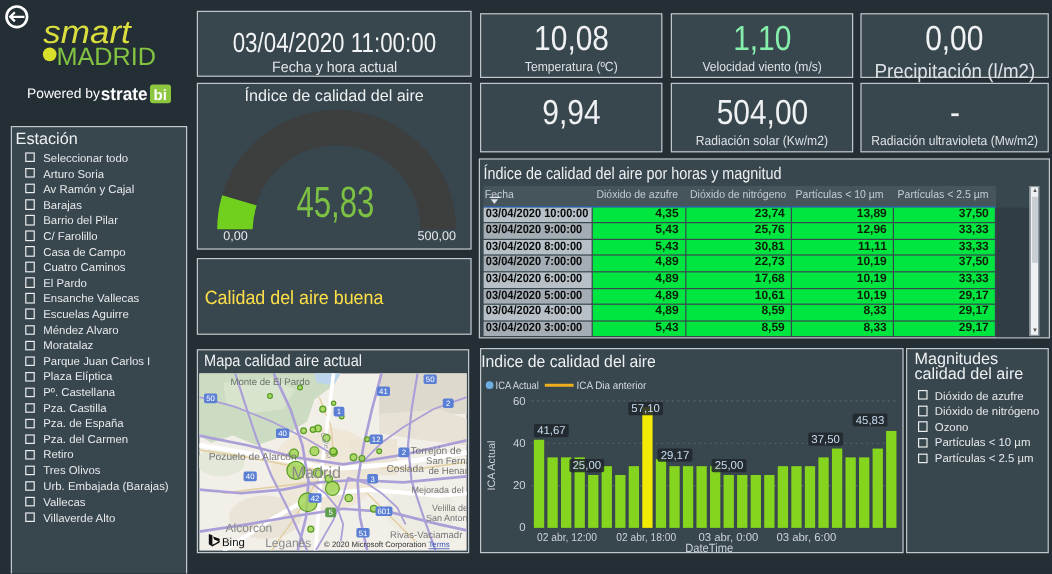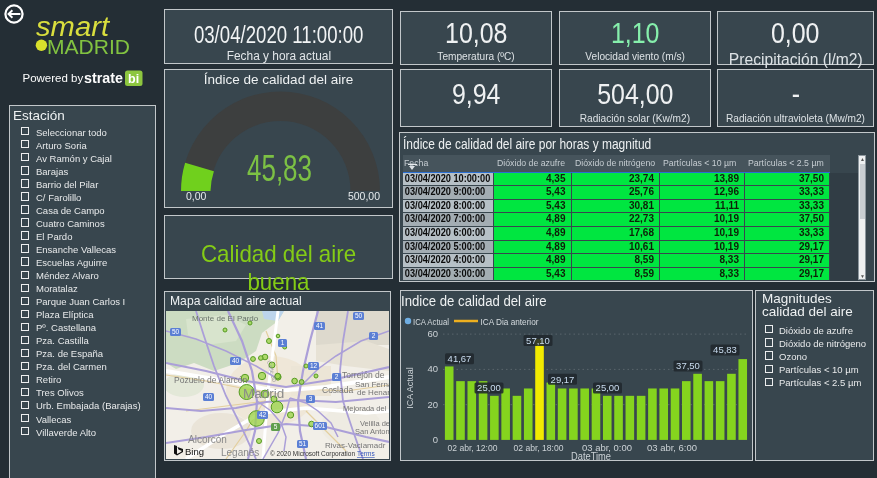--- a/index.html
+++ b/index.html
@@ -140,21 +140,21 @@
   <svg class="abs" style="left:0;top:0" width="229" height="139" viewBox="0 0 229 139">
     <path d="M16 121 A99.5 99.5 0 0 1 215 121 L185.5 121 A69.5 69.5 0 0 0 45.5 121 Z" fill="#3d3f3f"></path>
     <path d="M16 121 A99.5 99.5 0 0 1 20.1 92.7 L48.9 101.3 A69.5 69.5 0 0 0 45.5 121 Z" fill="#70d01d"></path>
     <text x="114.5" y="111" font-size="36.5" fill="#7cc144" text-anchor="middle" textLength="65" lengthAdjust="spacingAndGlyphs" font-family="Liberation Sans">45,83</text>
     <text x="21" y="130" font-size="10.5" fill="#e6eaec" font-family="Liberation Sans">0,00</text>
     <text x="215" y="130" font-size="10.5" fill="#e6eaec" text-anchor="end" font-family="Liberation Sans">500,00</text>
   </svg>
 </div>
 
 <div class="panel" style="left:164px;top:215px;width:229px;height:64px;">
-  <div class="abs" style="left:0;top:24px;width:100%;text-align:center;font-size:24px;color:#84cc16;"><span class="nv" style="transform:scaleX(0.93);">Calidad del aire buena</span></div>
+  <div class="abs" style="left:0;top:24px;width:100%;text-align:left;font-size:16px;color:#fde047;"><span class="nv" style="transform:scaleX(0.93);">Calidad del aire buena</span></div>
 </div>
 
 <div class="panel" style="left:164px;top:291px;width:227px;height:170px;">
   <div class="abs" style="left:5px;top:1px;font-size:13.5px;color:#eef1f2;"><span class="tt" style="transform:scaleX(0.9);">Mapa calidad aire actual</span></div>
   <svg id="mapsvg" class="abs" style="left:1px;top:19px" width="223" height="148" viewBox="0 0 223 148">
       <rect x="0" y="0" width="223" height="148" fill="#f2efe8"></rect>
       <path d="M0 0 L118 0 L112 10 L96 22 L90 40 L72 52 L48 60 L28 52 L10 58 L0 52 Z" fill="#ccdcc2"></path>
       <path d="M20 8 L60 4 L80 14 L70 30 L40 34 L22 24 Z" fill="#d8e4cd"></path>
       <path d="M96 0 L118 0 L112 10 L98 8 Z" fill="#bcd4ec"></path>
       <ellipse cx="18" cy="74" rx="20" ry="12" fill="#e3e8d8"></ellipse>

